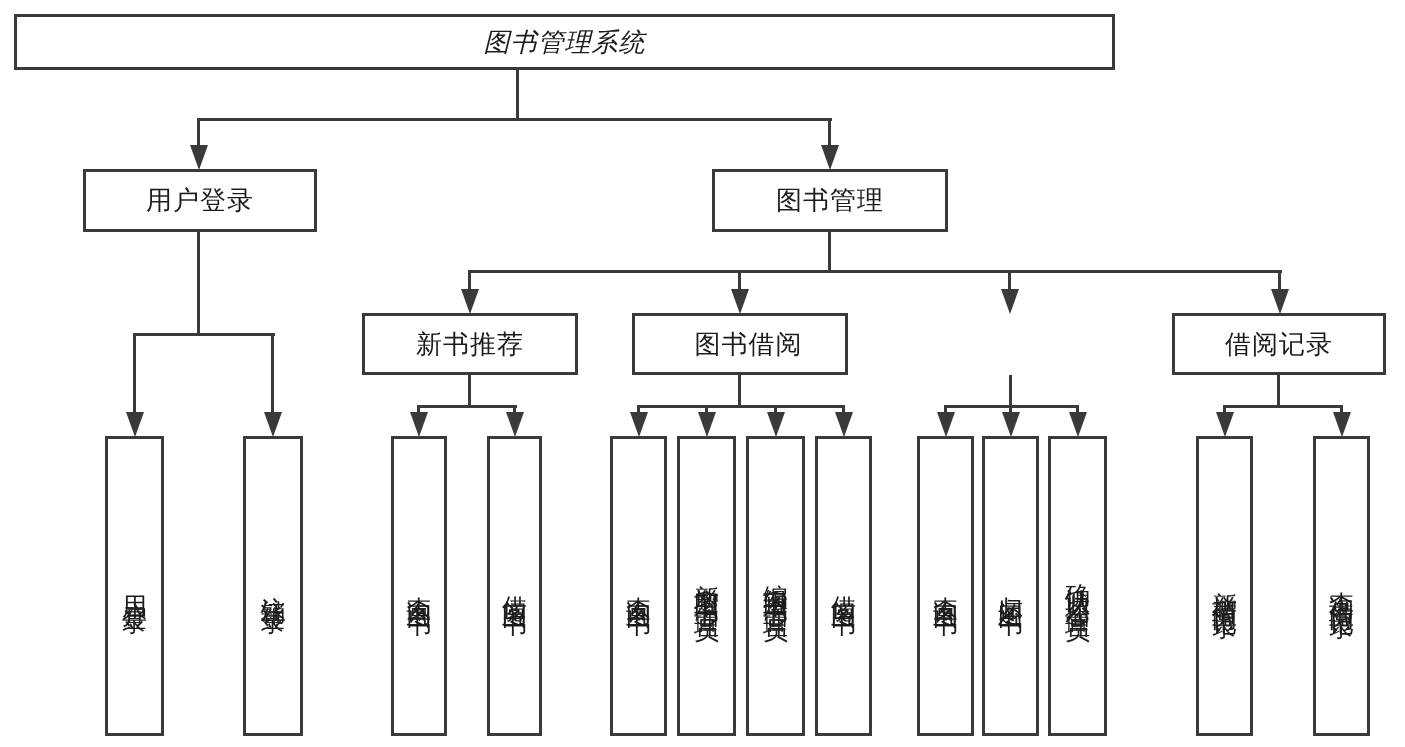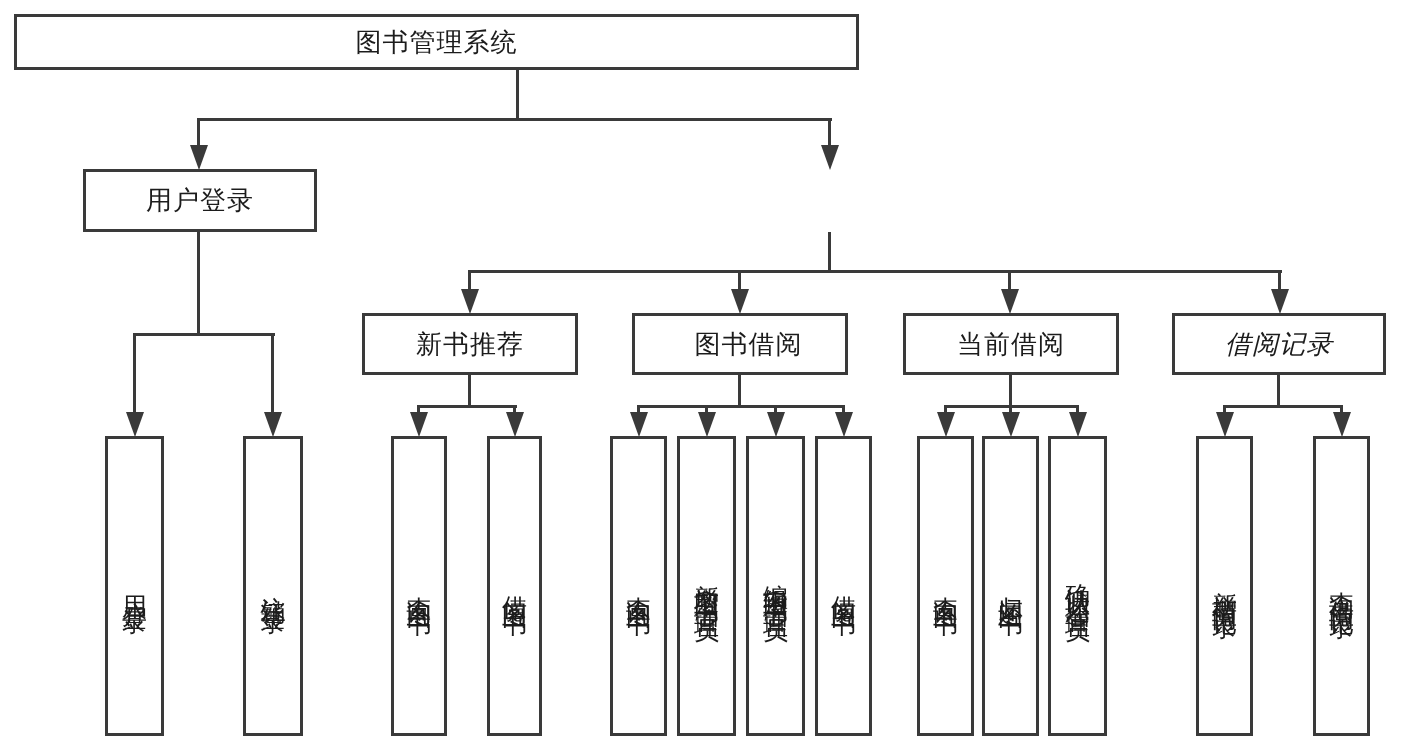--- a/index.html
+++ b/index.html
@@ -14,28 +14,28 @@
   .tri{position:absolute;width:0;height:0;border-left:9px solid transparent;
     border-right:9px solid transparent;border-top:25px solid #3a3a3a;}
   .watermark{position:absolute;left:1150px;top:714px;width:250px;text-align:right;
     font-size:20px;color:rgba(158,158,166,0.92);white-space:nowrap;}
 </style>
 </head>
 <body>
 
 <div class="canvas">
 
-  <div class="box h" style="left:14px;top:14px;width:845px;height:56px;">图书管理系统</div>
+  <div class="box h" style="left:14px;top:14px;width:1101px;height:56px;font-style:italic;">图书管理系统</div>
 
   <div class="box h" style="left:83px;top:169px;width:234px;height:63px;">用户登录</div>
+  <div class="box h" style="left:712px;top:169px;width:236px;height:63px;">图书管理</div>
 
   <div class="box h" style="left:362px;top:313px;width:216px;height:62px;text-align:right;">新书推荐</div>
   <div class="box h" style="left:632px;top:313px;width:216px;height:62px;padding-left:17px;">图书借阅</div>
-  <div class="box h" style="left:903px;top:313px;width:216px;height:62px;">当前借阅</div>
-  <div class="box h" style="left:1172px;top:313px;width:214px;height:62px;font-style:italic;">借阅记录</div>
+  <div class="box h" style="left:1172px;top:313px;width:214px;height:62px;">借阅记录</div>
 
   <div class="box v" style="left:105px;top:436px;width:59px;height:300px;">用户登录</div>
   <div class="box v" style="left:243px;top:436px;width:60px;height:300px;">注销登录</div>
 
   <div class="box v" style="left:391px;top:436px;width:56px;height:300px;">查询图书</div>
   <div class="box v" style="left:487px;top:436px;width:55px;height:300px;">借阅图书</div>
 
   <div class="box v" style="left:610px;top:436px;width:57px;height:300px;">查询图书</div>
   <div class="box v" style="left:677px;top:436px;width:59px;height:300px;">新增图书（管理员）</div>
   <div class="box v" style="left:746px;top:436px;width:59px;height:300px;">编辑图书（管理员）</div>

